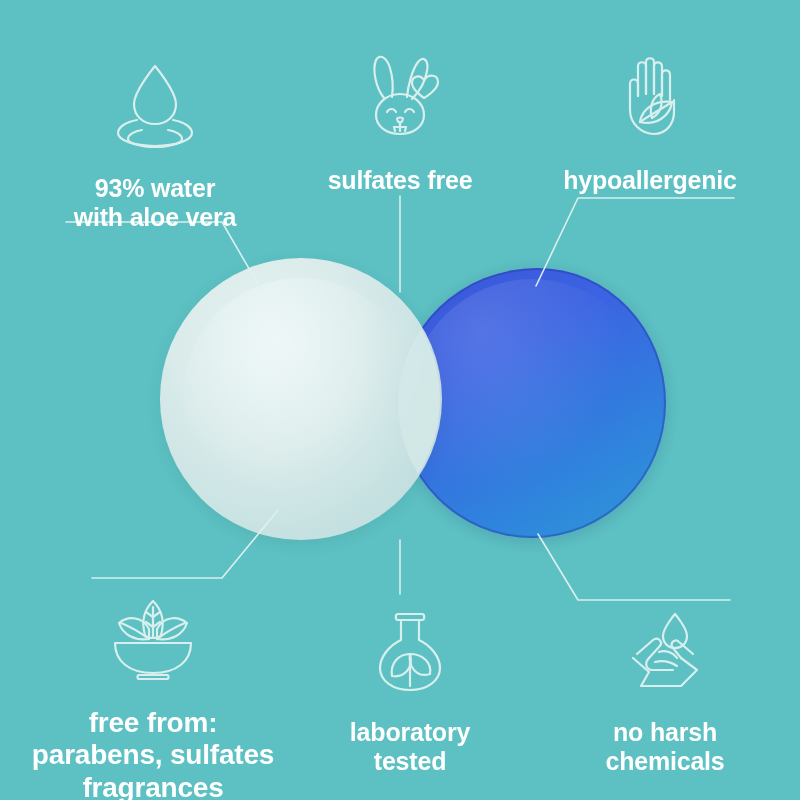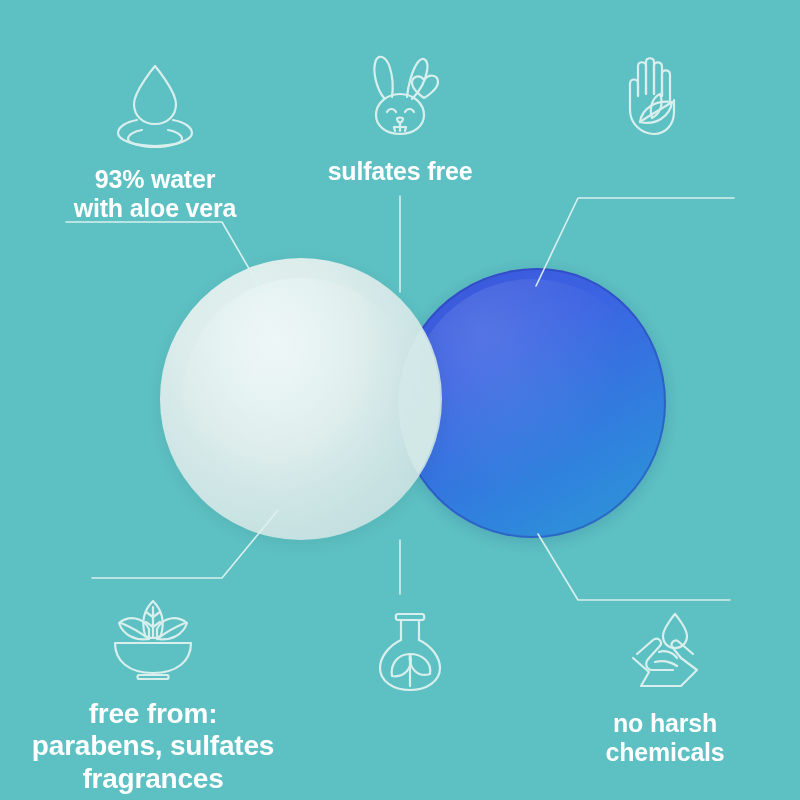--- a/index.html
+++ b/index.html
@@ -118,21 +118,21 @@
     align-items: center;
     width: 250px;
   }
 
   .feature .icon {
     display: block;
     line-height: 0;
   }
 
   .feature .label {
-    margin-top: 15px;
+    margin-top: 24px;
     color: #ffffff;
     font-size: 25px;
     font-weight: bold;
     line-height: 1.16;
     text-align: center;
     letter-spacing: -.2px;
     white-space: pre-line;
   }
 
   
@@ -224,20 +224,21 @@
         <path d="M50 44 L 50 16 C 50 11, 58 11, 58 17 L 58 46"></path>
         <path d="M58 46 L 58 24 C 58 19, 66 19, 66 25 L 66 50"></path>
 
         <path d="M34 46 L 34 34 C 34 28, 26 28, 26 34 L 26 60 C 26 74, 38 84, 50 84 C 62 84, 70 74, 70 62 L 70 50"></path>
 
         <path d="M36 72 C 38 58, 52 50, 68 52 C 66 66, 52 76, 36 72 Z"></path>
         <path d="M36 72 C 44 66, 56 60, 68 52"></path>
         <path d="M56 44 C 60 54, 56 64, 48 68 C 45 58, 48 48, 56 44 Z"></path>
       </svg>
     </span>
+    <span class="label">hypoallergenic</span>
   </div>
 
   <div class="feature" id="feature-freefrom">
     <span class="icon">
       <svg width="96" height="88" viewBox="0 0 96 88" fill="none" stroke="#d8efee" stroke-width="2.2" stroke-linecap="round" stroke-linejoin="round">
 
         <path d="M44 44 C 30 46, 18 40, 14 28 C 24 20, 38 22, 44 34 Z"></path>
         <path d="M16 28 C 26 32, 36 38, 44 44"></path>
 
         <path d="M52 44 C 66 46, 78 40, 82 28 C 72 20, 58 22, 52 34 Z"></path>
@@ -265,20 +266,22 @@
 
         <path d="M28 6 L 52 6 C 55 6, 55 12, 52 12 L 28 12 C 25 12, 25 6, 28 6 Z"></path>
 
         <path d="M31 12 L 31 32 C 18 38, 10 50, 10 60 C 10 73, 23 82, 40 82 C 57 82, 70 73, 70 60 C 70 50, 62 38, 49 32 L 49 12"></path>
 
         <path d="M40 46 C 28 46, 20 56, 22 68 C 34 70, 44 60, 40 46 Z"></path>
         <path d="M40 46 C 52 46, 62 54, 60 66 C 48 70, 38 60, 40 46 Z"></path>
         <path d="M40 46 L 40 78"></path>
       </svg>
     </span>
+    <span class="label">laboratory
+tested</span>
   </div>
 
   <div class="feature" id="feature-nochem">
     <span class="icon">
       <svg width="92" height="86" viewBox="0 0 92 86" fill="none" stroke="#d8efee" stroke-width="2.2" stroke-linecap="round" stroke-linejoin="round">
 
         <path d="M56 6 C 56 6, 44 20, 44 28 C 44 35, 49 40, 56 40 C 63 40, 68 35, 68 28 C 68 20, 56 6, 56 6 Z"></path>
 
         <path d="M74 46 L 60 34 C 56 30, 50 35, 54 40 L 62 50"></path>
         <path d="M62 50 L 78 62 L 62 78 L 36 78"></path>

